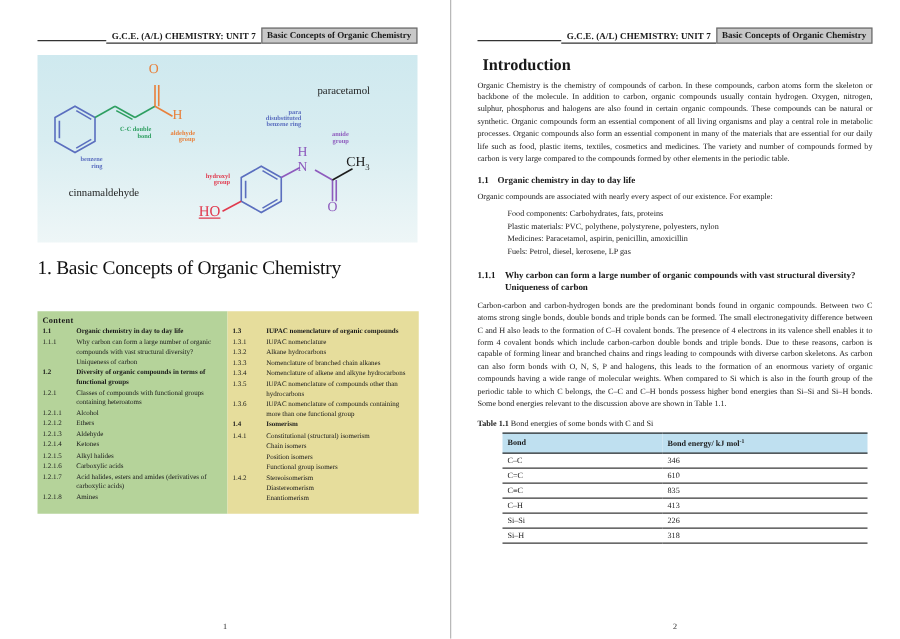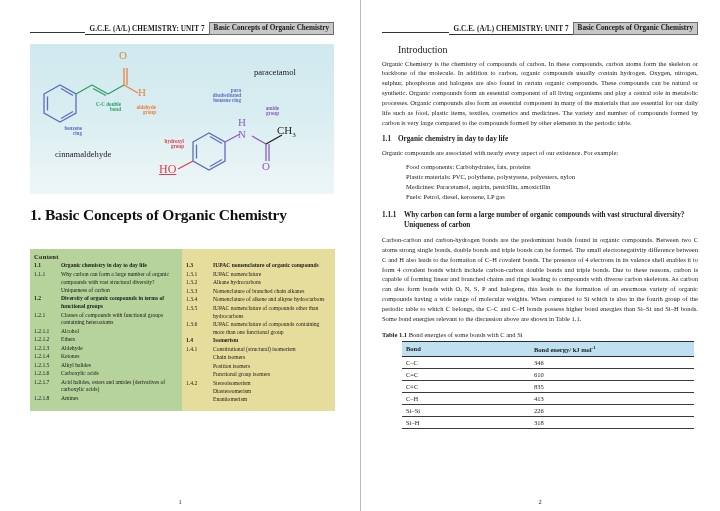--- a/index.html
+++ b/index.html
@@ -88,21 +88,21 @@
   .lbl-orange { font-size: 5.1px; color: #e8813c; font-weight: bold; }
   .lbl-blue { font-size: 5.1px; color: #5b6fbf; font-weight: bold; }
   .lbl-red { font-size: 5.1px; color: #e03a4e; font-weight: bold; }
   .lbl-purple { font-size: 5.1px; color: #8e5bbd; font-weight: bold; }
   .atom { position:absolute; font-size: 11px; font-weight: 500; font-family:"Liberation Serif",serif; }
   .atom sub { font-size: 7px; }
 
   
   .chapter-title {
     font-size: 15.5px;
-    font-weight: bold;
+    font-weight: normal;
     letter-spacing: -.2px;
     margin: 2px 0 25px 0;
     color: #111;
   }
 
   
   .content-box {
     display: flex;
     border: 0;
     width: 305px;
@@ -126,23 +126,23 @@
     position: absolute;
     bottom: 6px;
     left: 0; right: 0;
     text-align: center;
     font-size: 6.5px;
   }
   .page-left .pagenum { left: 26px; right: 26px; }
 
   
   h4.sec {
-    font-size: 10px;
-    font-weight: normal;
-    margin: 0 0 4px 16px;
+    font-size: 13px;
+    font-weight: bold;
+    margin: 0 0 4px 4px;
   }
   p.body {
     font-size: 6.5px;
     line-height: 1.52;
     text-align: justify;
     margin: 0 0 7px 0;
   }
   .numhead {
     display: flex;
     font-size: 7.2px;

